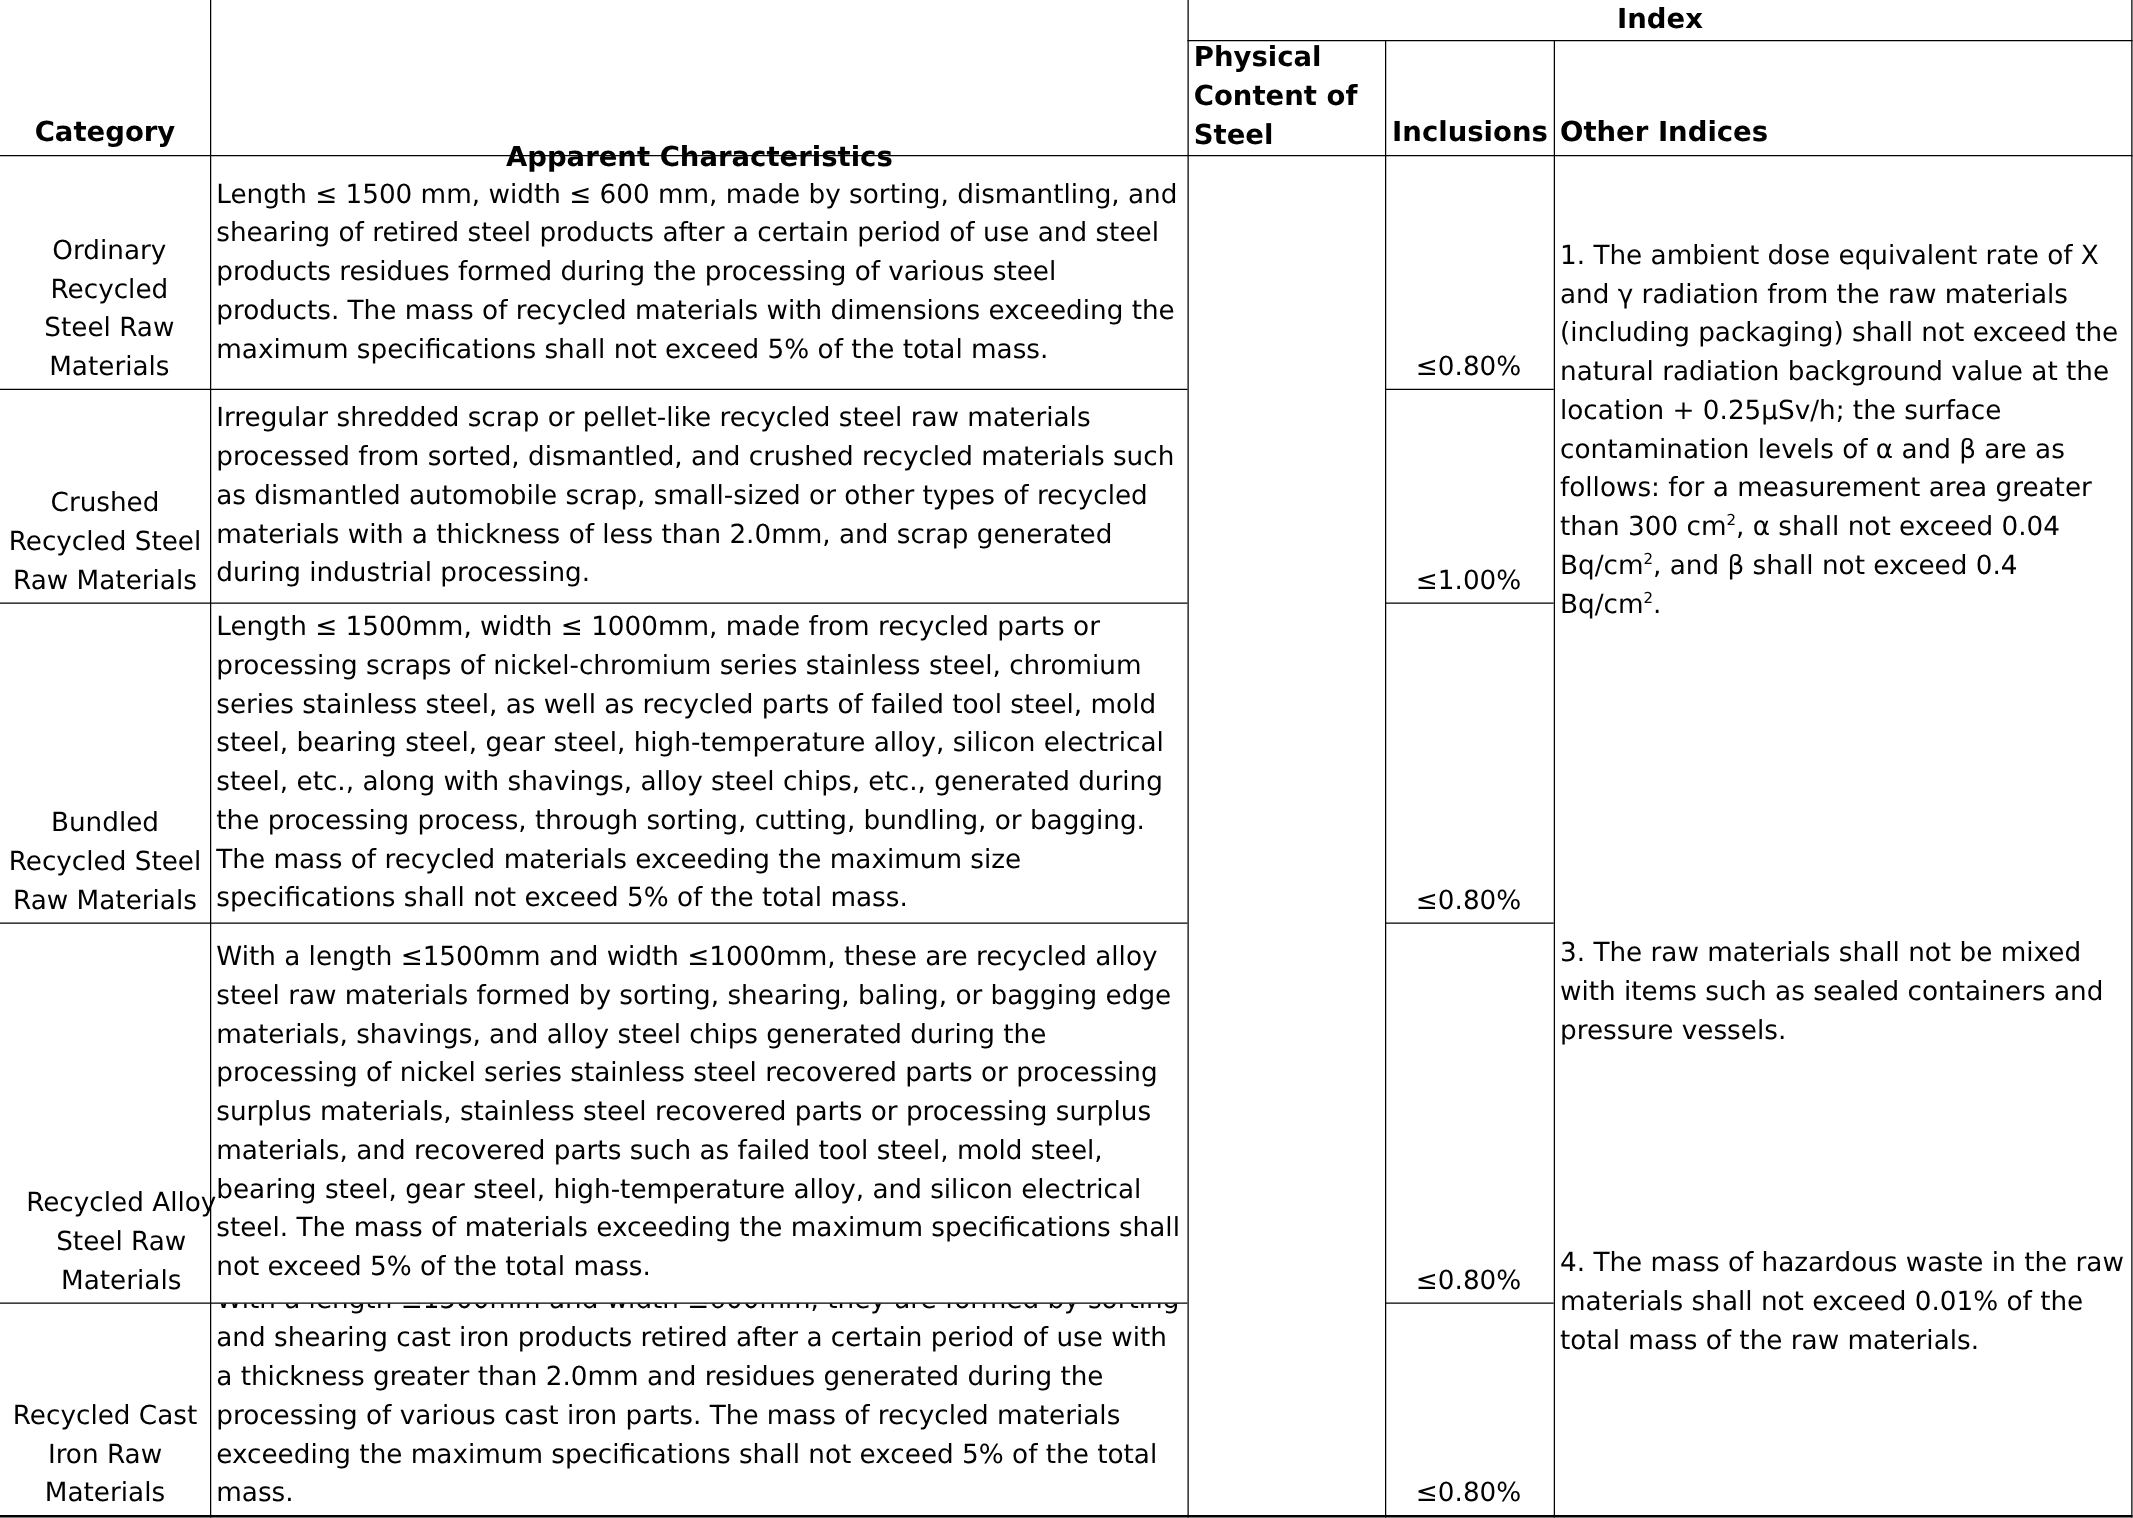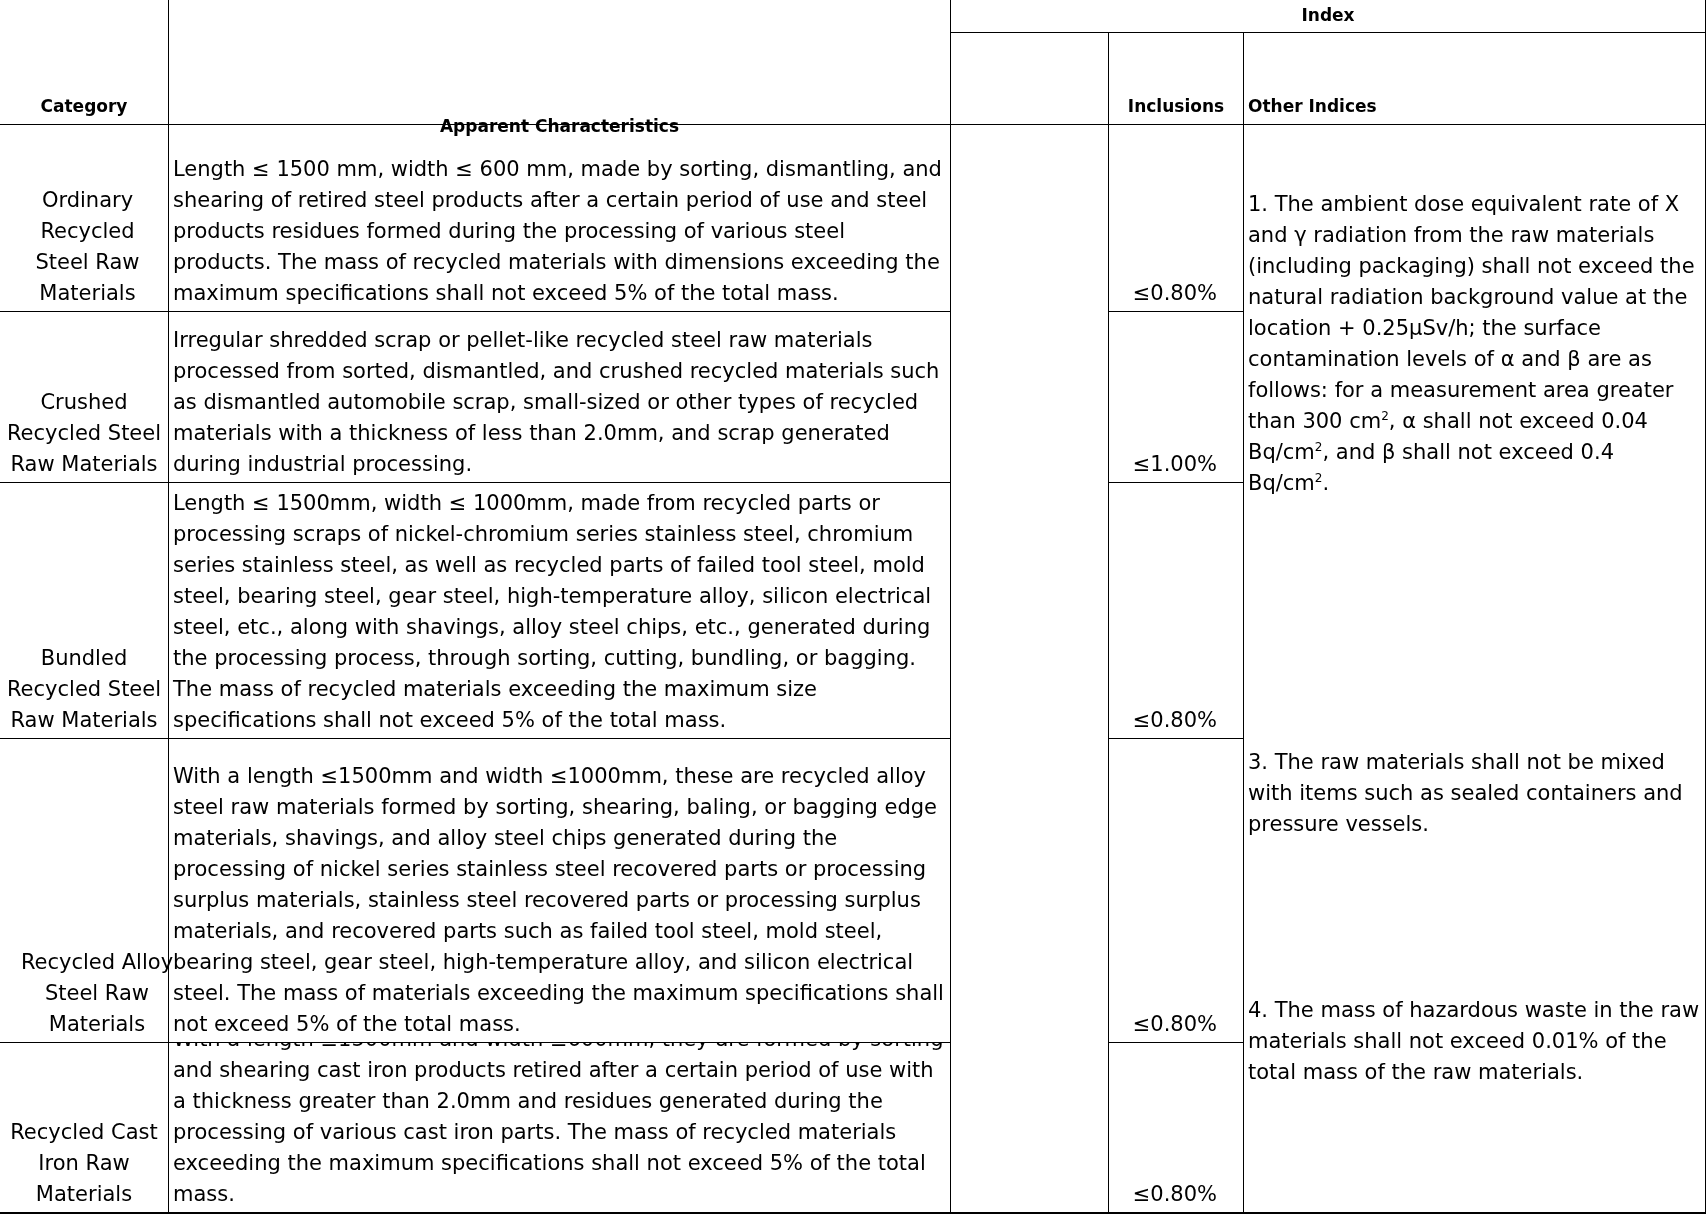--- a/index.html
+++ b/index.html
@@ -2,24 +2,24 @@
 <html><head>
 <meta charset="utf-8">
 <style>
   html, body { margin: 0; padding: 0; background: #ffffff; }
   body { width: 1706px; height: 1214px; position: relative; overflow: hidden;
          font-family: "DejaVu Sans", "Liberation Sans", sans-serif; color: #000; }
   .sheet { position: absolute; left: 0; top: 0; width: 1706px; height: 1214px; }
   .vline { position: absolute; width: 1px; background: #000; }
   .hline { position: absolute; height: 1px; background: #000; }
   .cell { position: absolute; box-sizing: border-box; overflow: hidden; }
-  .hdr { font-weight: bold; font-size: 17px; line-height: 31px; }
+  .hdr { font-weight: bold; font-size: 22px; line-height: 31px; }
   .txt { font-size: 21px; line-height: 31px; }
   .cat { text-align: center; display: flex; align-items: flex-end; justify-content: center; padding: 0 4px 2px 4px; }
-  .desc { padding: 0 4px 2px 4px; display: flex; align-items: flex-end; }
+  .desc { padding: 0 4px 2px 4px; display: flex; align-items: center; }
   .incl { display: flex; align-items: flex-end; justify-content: flex-end; padding: 0 26px 2px 0; }
   .other { padding: 2px 4px 0 4px; white-space: pre-wrap; }
   sup { font-size: 12px; line-height: 0; }
   .clip-top { align-items: flex-end; }
 </style>
 </head>
 <body>
 
 <div class="sheet">
 
@@ -40,20 +40,23 @@
   <div class="hline" style="left:0; top:1042px; width:950px;"></div>
   <div class="hline" style="left:1108px; top:1042px; width:135px;"></div>
   <div class="hline" style="left:0; top:1212px; width:1706px; height:2px;"></div>
 
   <div class="cell hdr" style="left:951px; top:0; width:754px; height:32px; text-align:center; line-height:31px;">Index</div>
 
   <div class="cell hdr" style="left:0; top:0; width:168px; height:124px; display:flex; align-items:flex-end; justify-content:center; padding-bottom:2px;">Category</div>
 
   <div class="cell hdr" style="left:169px; top:0; width:781px; height:124px; display:flex; align-items:flex-end; justify-content:center; padding-bottom:2px;margin-top:20px;">Apparent Characteristics</div>
 
+  <div class="cell hdr" style="left:951px; top:33px; width:157px; height:91px; padding:0 4px 0 4px; display:flex; align-items:flex-end;">
+    <span>Physical Content of Steel</span>
+  </div>
 
   <div class="cell hdr" style="left:1109px; top:33px; width:134px; height:91px; display:flex; align-items:flex-end; justify-content:center; padding-bottom:2px;">Inclusions</div>
 
   <div class="cell hdr" style="left:1244px; top:33px; width:461px; height:91px; display:flex; align-items:flex-end; padding:0 4px 2px 4px;">Other Indices</div>
 
   <div class="cell txt cat" style="left:0; top:125px; width:168px; height:186px;padding-left:11px;">
     <span>Ordinary Recycled Steel Raw Materials</span>
   </div>
   <div class="cell txt desc" style="left:169px; top:125px; width:781px; height:186px;">
     <span>Length ≤ 1500 mm, width ≤ 600 mm, made by sorting, dismantling, and shearing of retired steel products after a certain period of use and steel products residues formed during the processing of various steel products. The mass of recycled materials with dimensions exceeding the maximum specifications shall not exceed 5% of the total mass.</span>

